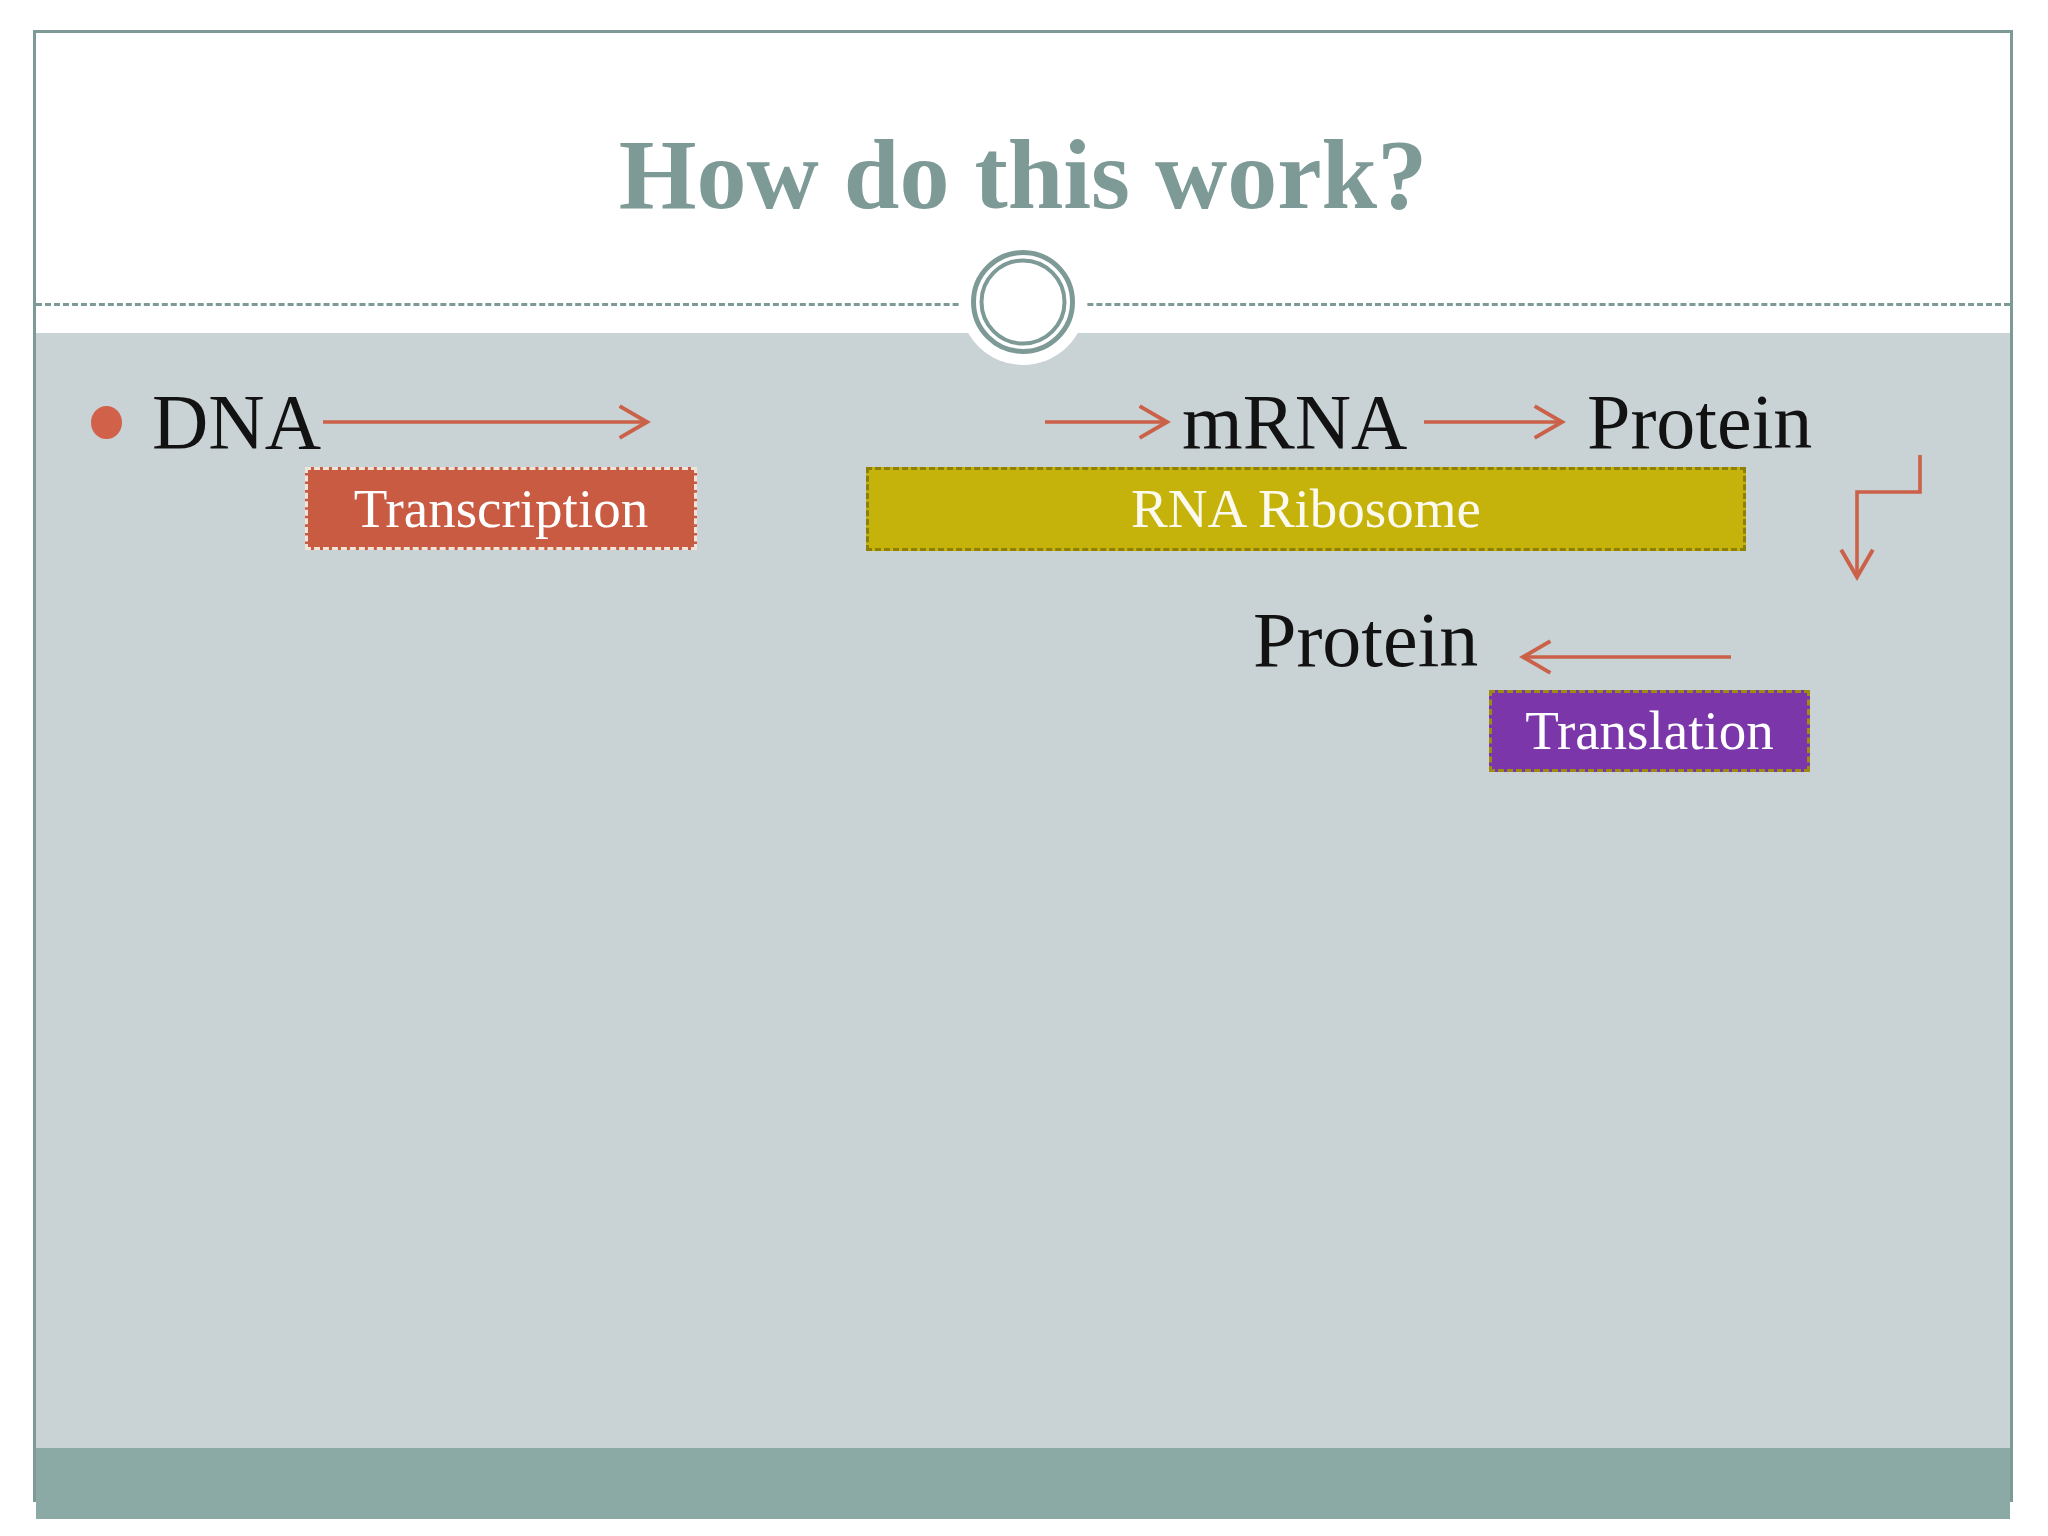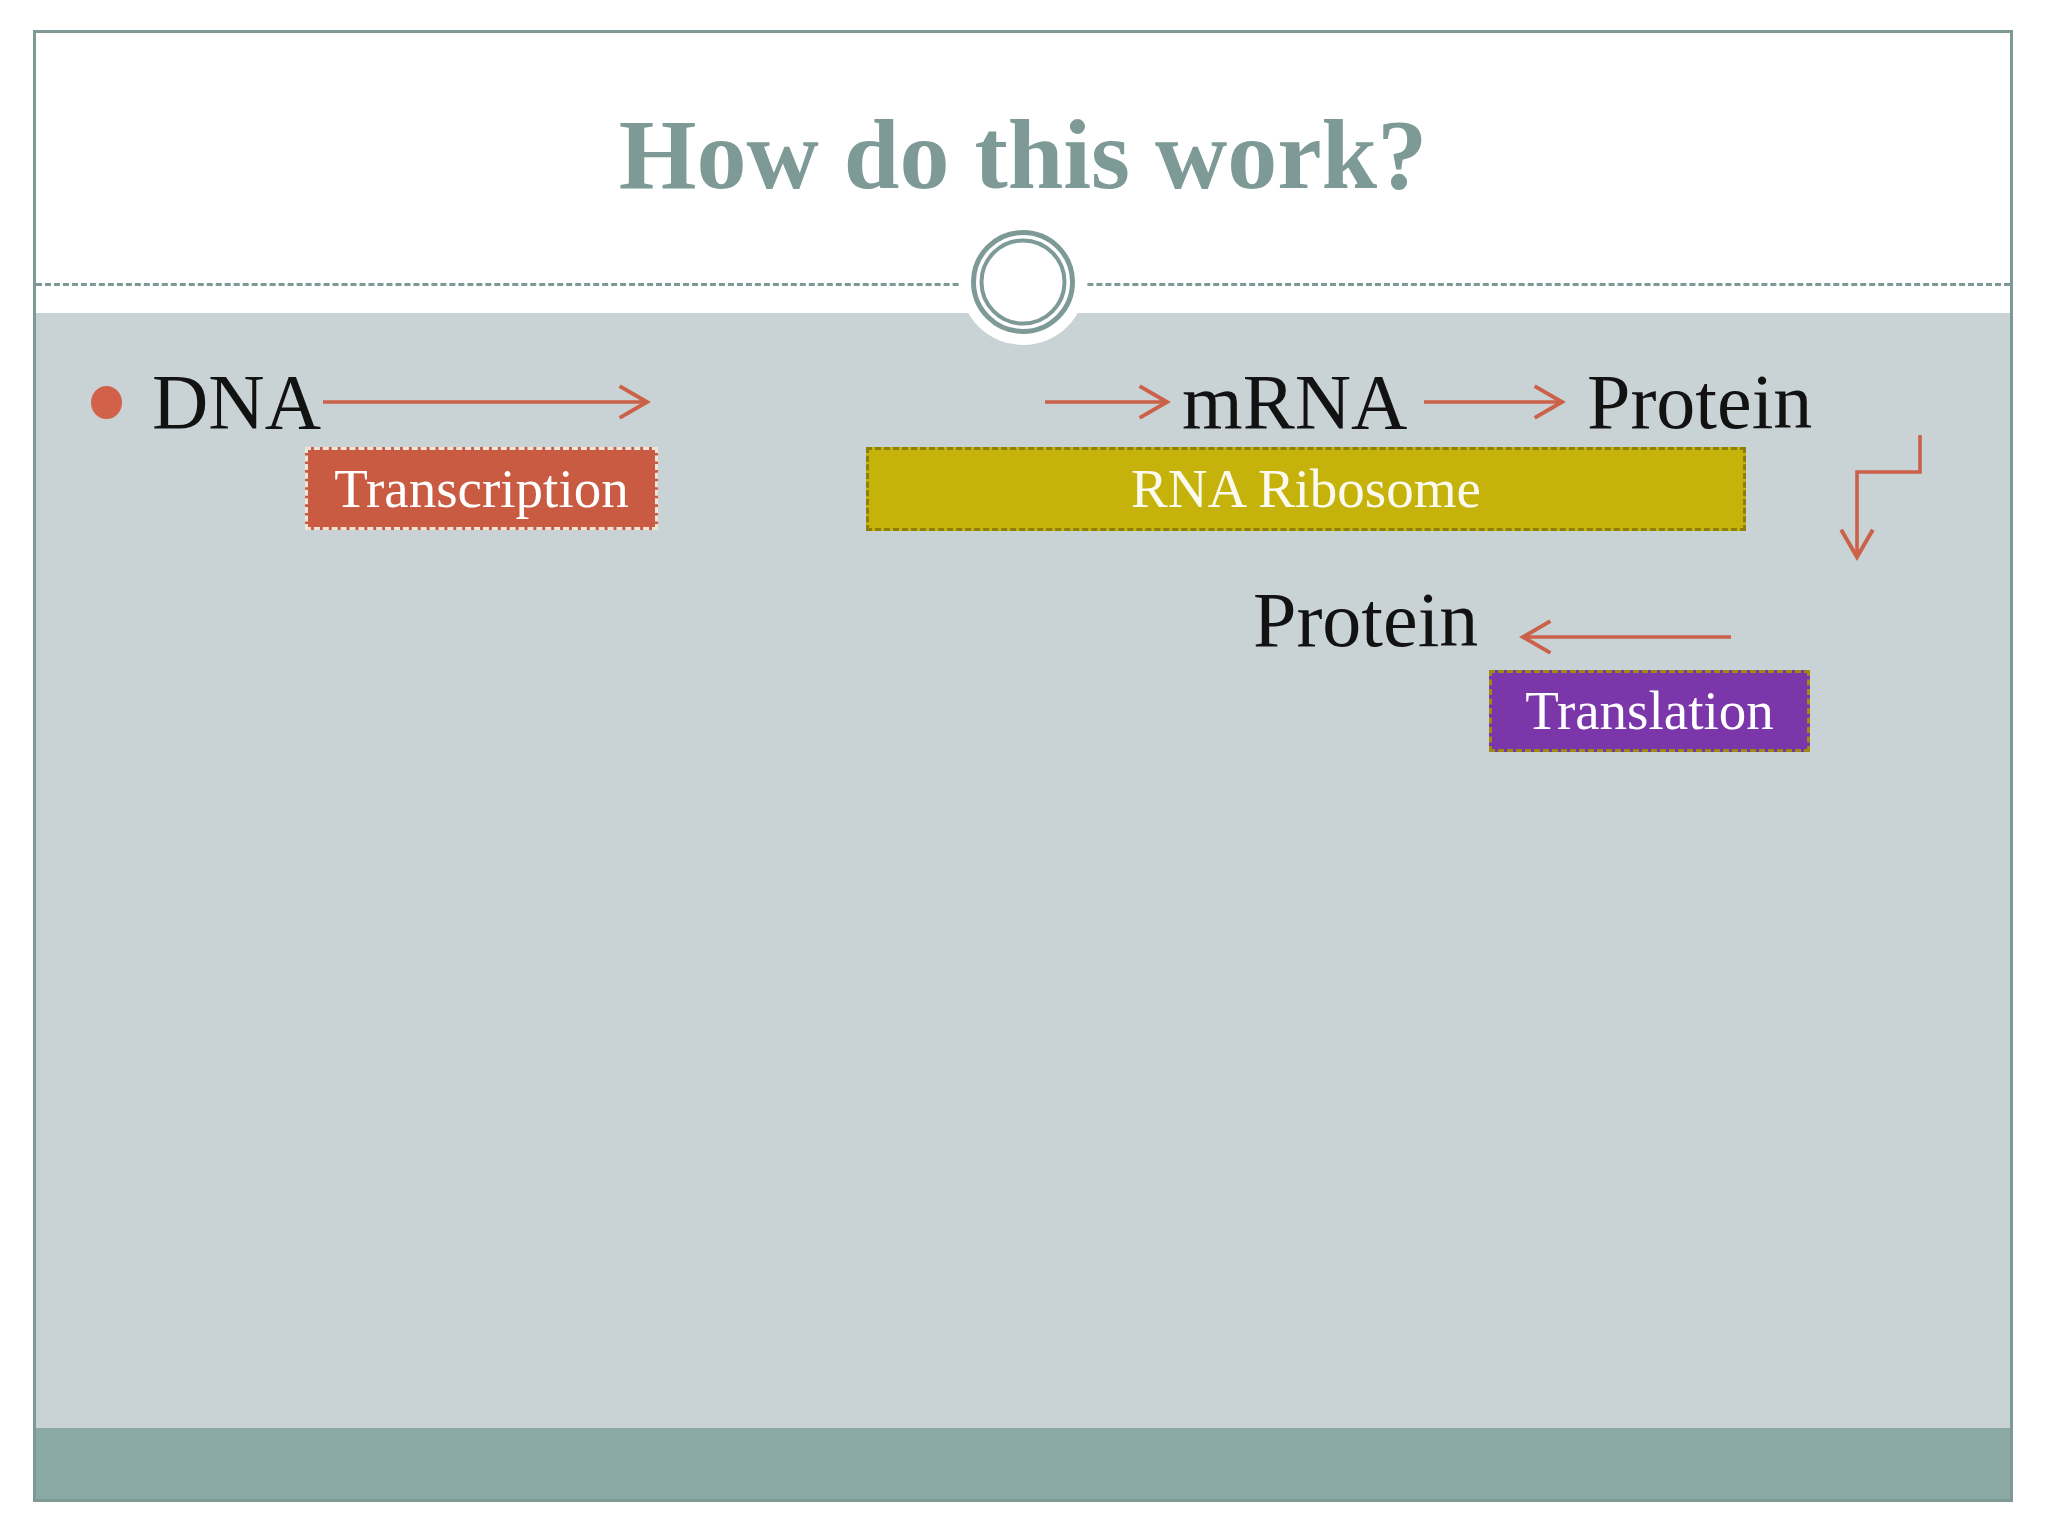--- a/index.html
+++ b/index.html
@@ -15,21 +15,21 @@
     --cream:#f0e4d8;
     --ink:#121212;
   }
   *{margin:0;padding:0;box-sizing:border-box;}
   html,body{width:2048px;height:1536px;background:#ffffff;overflow:hidden;
     font-family:"Liberation Serif","DejaVu Serif",serif;}
   .slide{
     position:absolute;left:33px;top:30px;width:1980px;height:1472px;
     background:#ffffff;border:3px solid var(--teal);
   }
-  .slide-inner{position:absolute;inset:0;}
+  .slide-inner{position:absolute;inset:0;margin-top:20px;}
   .title{
     position:absolute;left:0;top:72px;width:100%;text-align:center;
     font-size:100px;line-height:100px;color:var(--teal);
   }
   .content-area{
     position:absolute;left:0;top:280px;width:100%;height:1115px;
     background:var(--content-bg);
   }
   .footer-bar{
     position:absolute;left:0;top:1395px;width:100%;height:71px;
@@ -46,21 +46,21 @@
   }
   .bullet{
     position:absolute;left:55px;top:353px;width:31px;height:33px;
     border-radius:50%;background:#d2614a;
   }
   .pbox{
     position:absolute;text-align:center;color:#fff;font-size:55px;
     white-space:nowrap;
   }
   .pbox-transcription{
-    left:269px;top:414px;width:353px;height:83px;line-height:77px;
+    left:269px;top:414px;width:392px;height:83px;line-height:77px;
     background:var(--salmon-fill);border:3px dashed var(--cream);
   }
   .pbox-rna{
     left:830px;top:414px;width:880px;height:84px;line-height:78px;
     background:var(--yellow);border:3px dashed var(--yellow-border);
     color:#fcfaee;
   }
   .pbox-translation{
     left:1453px;top:637px;width:321px;height:82px;line-height:76px;
     background:var(--purple);border:3px dashed var(--purple-border);

